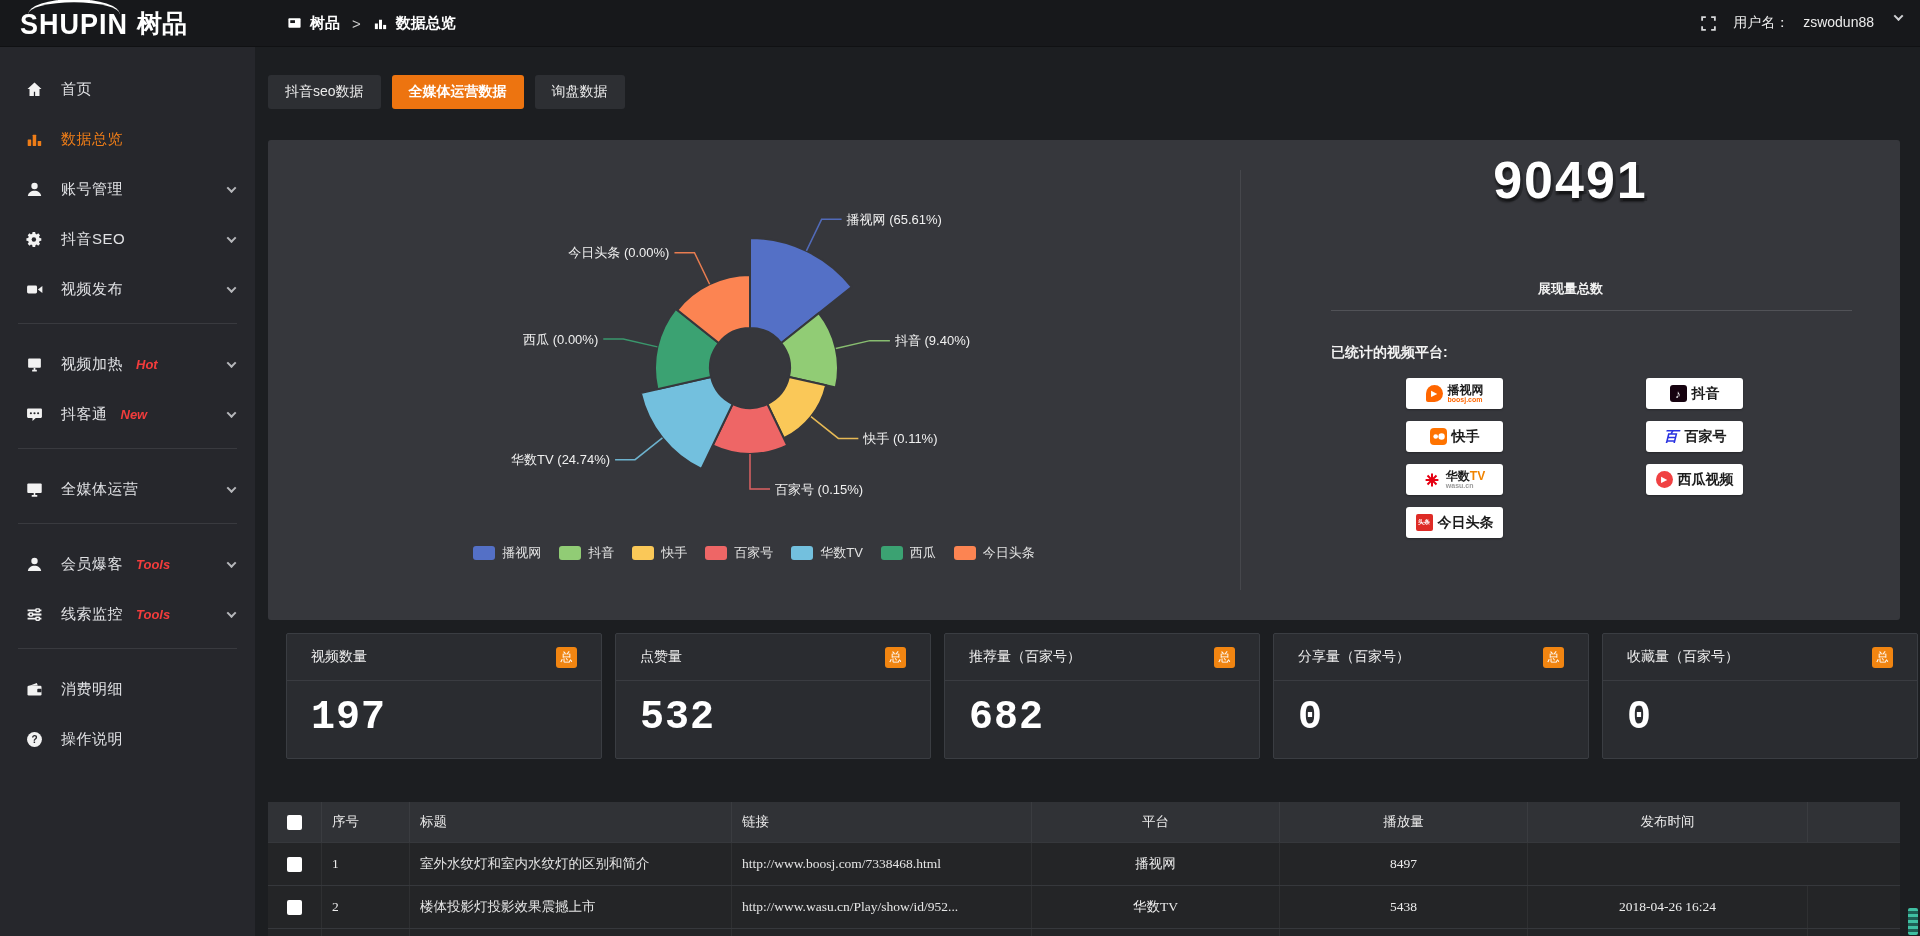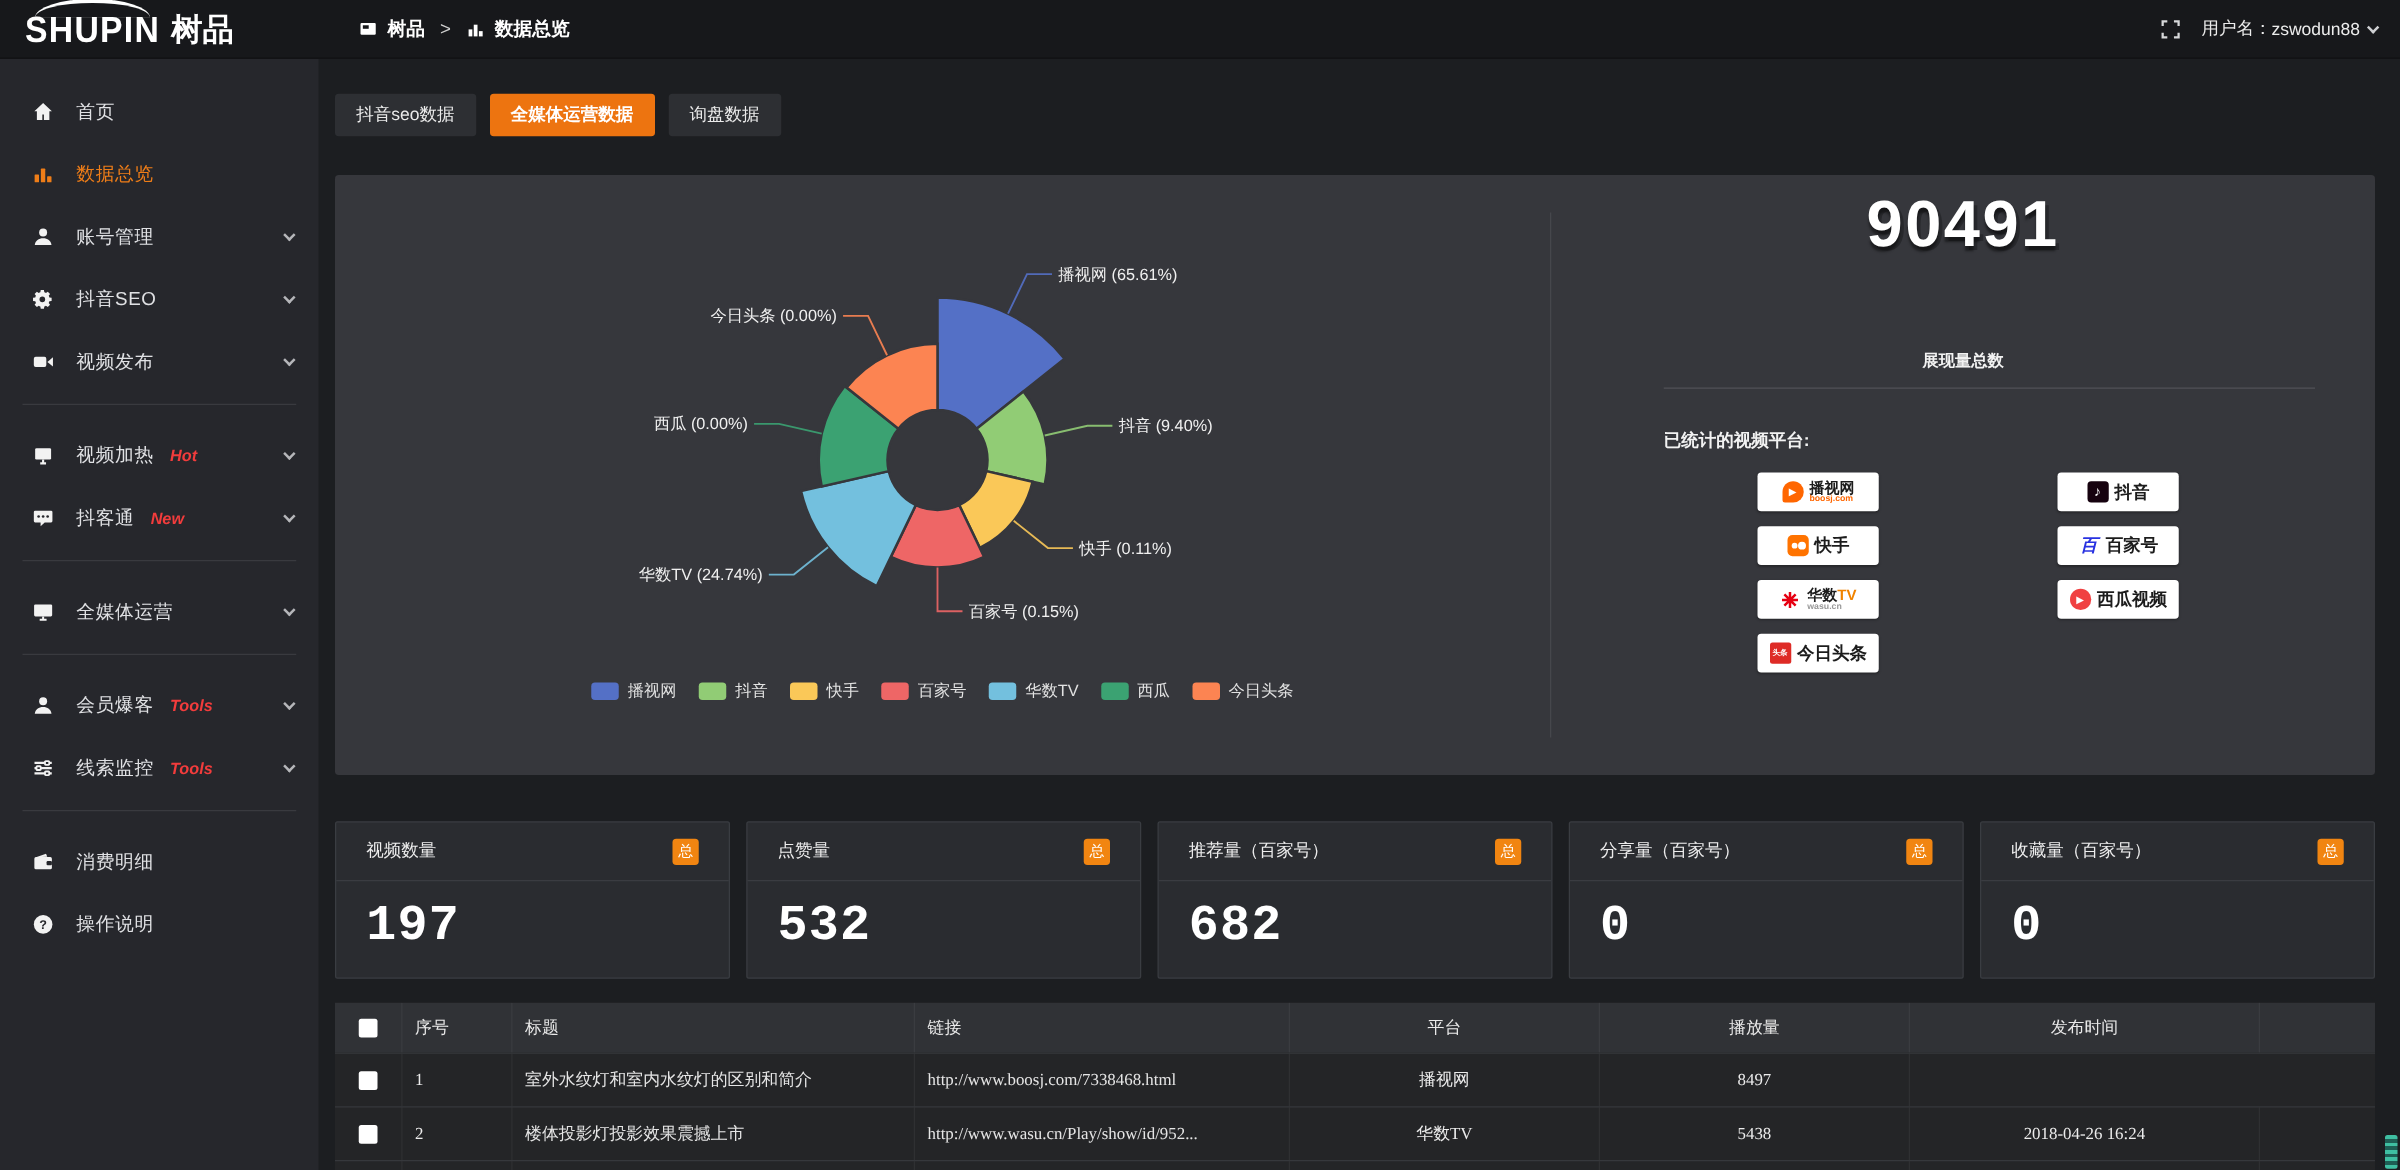--- a/index.html
+++ b/index.html
@@ -48,21 +48,21 @@
   .plabel { position:absolute; top:204px; left:90px; font-size:14px; font-weight:700; color:#f2f2f2; }
   .pcols { position:absolute; top:238px; left:0; right:0; }
   .pcol { position:absolute; top:0; }
   .pbadge { width:97px; height:31px; background:#fff; border-radius:3px; display:flex; align-items:center; justify-content:center; gap:5px; margin-bottom:12px; cursor:pointer; box-shadow:0 1px 2px rgba(0,0,0,.3); }
   .plogo { width:17px; height:17px; border-radius:4px; display:flex; align-items:center; justify-content:center; flex:0 0 auto; color:#fff; font-size:8px; }
   .pb-name { font-size:14px; font-weight:700; color:#1c1c1c; white-space:nowrap; }
   .pb-stack { display:flex; flex-direction:column; align-items:flex-start; line-height:1.05; }
   .pb-stack .pb-name { font-size:12px; }
   .pb-sub { font-size:7px; font-weight:700; }
 
-  .cards { position:absolute; top:586px; left:13px; width:1632px; display:flex; gap:13px;margin-top:24px; }
+  .cards { position:absolute; top:586px; left:31px; width:1632px; display:flex; gap:13px; }
   .card { flex:1; height:126px; background:#2a2c30; border:1px solid #3a3d42; border-radius:2px; }
   .card-h { height:47px; display:flex; align-items:center; justify-content:space-between; padding:0 24px; border-bottom:1px solid #3a3c41; font-size:14px; color:#ededed; }
   .badge-total { width:21px; height:21px; background:#f18511; color:#fff; font-size:12px; display:flex; align-items:center; justify-content:center; border-radius:3px; cursor:pointer; }
   .card-v { font-size:40px; font-weight:700; color:#fff; padding:14px 0 0 24px; letter-spacing:1px;font-family:Liberation Mono, monospace; }
 
   .tablewrap { position:absolute; top:755px; left:13px; width:1632px; height:134px; overflow:hidden; font-size:13.5px; }
   .t-row { display:flex; }
   .t-head { background:#303236; height:40px; }
   .t-body { background:#242527; height:43px; border-top:1px solid #36383c; }
   .t-cell { display:flex; align-items:center; padding:0 10px; border-right:1px solid rgba(255,255,255,.05); overflow:hidden; white-space:nowrap;font-family:Liberation Serif, serif; }
@@ -102,21 +102,21 @@
         </svg>
     </span>
     <span>数据总览</span>
   </div>
   <div class="hdr-right">
     <span style="display:flex;cursor:pointer;">
       <svg width="17" height="17" viewBox="0 0 16 16" fill="none" stroke="#d7d8da" stroke-width="1.7">
           <path d="M2 5.5V2h3.5M10.5 2H14v3.5M14 10.5V14h-3.5M5.5 14H2v-3.5"></path>
         </svg>
     </span>
-    <span style="display:flex;align-items:center;gap:7px;cursor:pointer;">
+    <span style="display:flex;align-items:flex-start;gap:21px;cursor:pointer;">
       <span>用户名：</span>
         <span style="margin-left:-7px;">zswodun88</span>
       <span class="chev"></span>
     </span>
   </div>
 </header>
 
 <aside class="sbar">
   <nav>
       <div class="sb-item">

